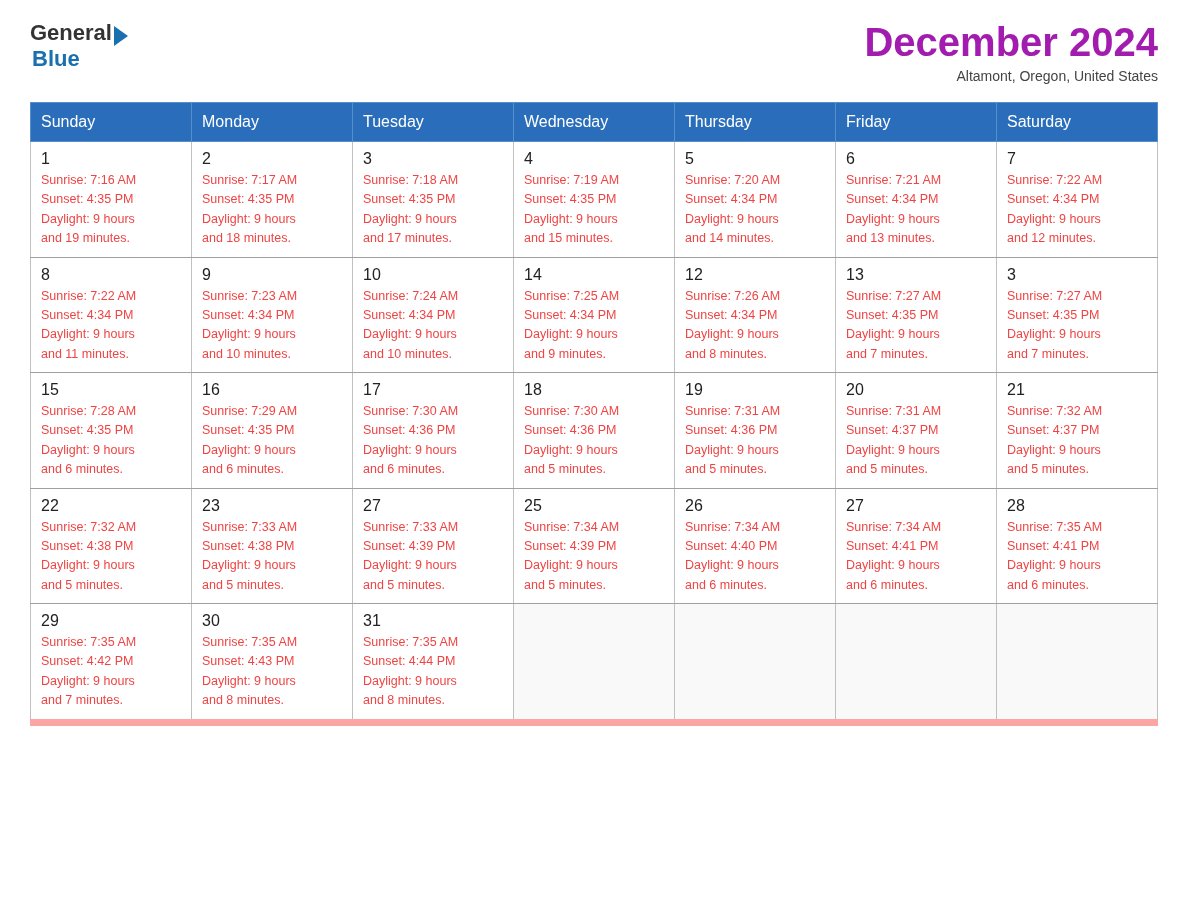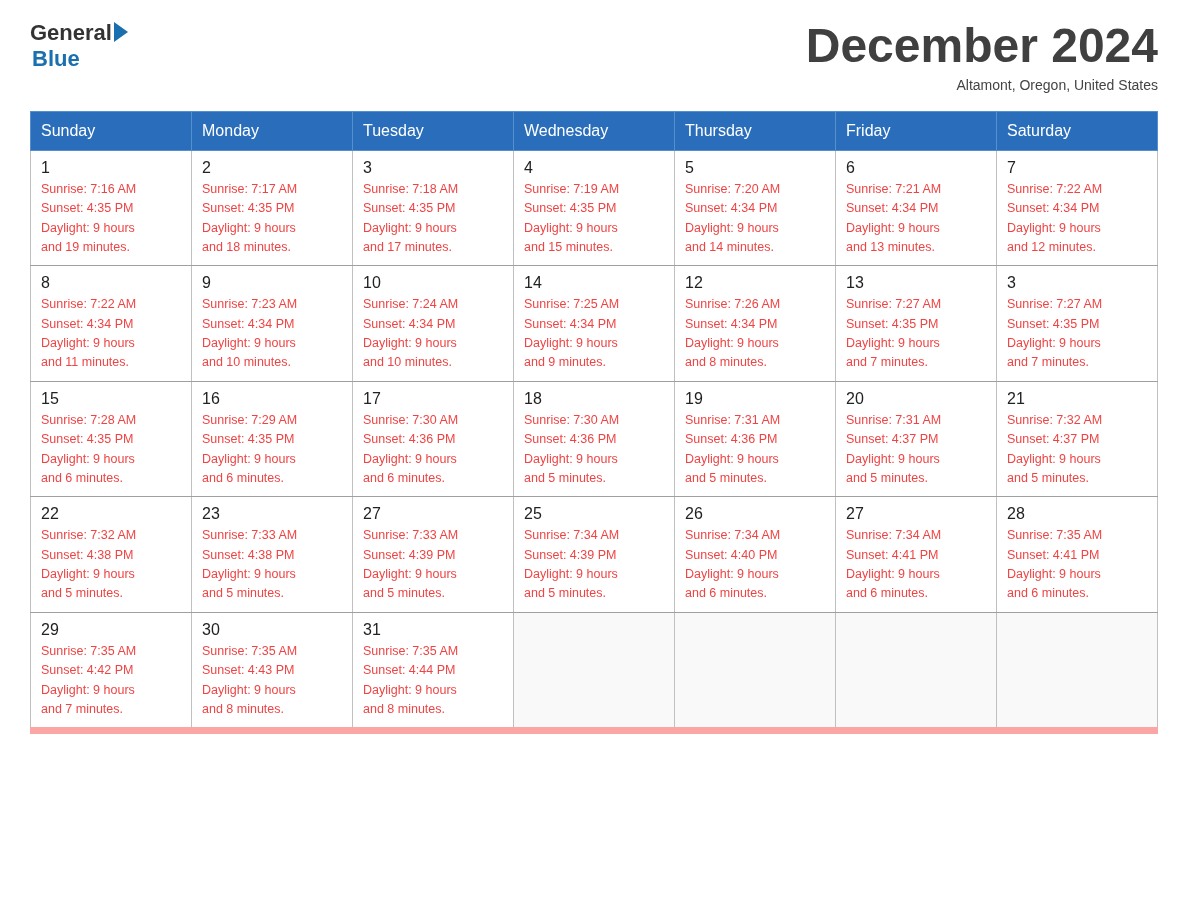--- a/index.html
+++ b/index.html
@@ -40,34 +40,34 @@
       border-bottom: 10px solid transparent;
       margin-left: 2px;
       margin-top: 2px;
     }
     .logo-block {
       display: flex;
       flex-direction: column;
     }
     .logo-line1 {
       display: flex;
-      align-items: flex-start;
+      align-items: flex-end;
     }
     .logo-line2 {
       display: flex;
       align-items: center;
       padding-left: 2px;
     }
     .title-block {
       text-align: right;
     }
     .calendar-title {
-      font-size: 48px;
+      font-size: 40px;
       font-weight: bold;
-      color: #404040;
+      color: #a21caf;
       line-height: 1.1;
     }
     .calendar-subtitle {
       font-size: 14px;
       color: #444;
       margin-top: 4px;
     }
     table {
       width: 100%;
       border-collapse: collapse;

